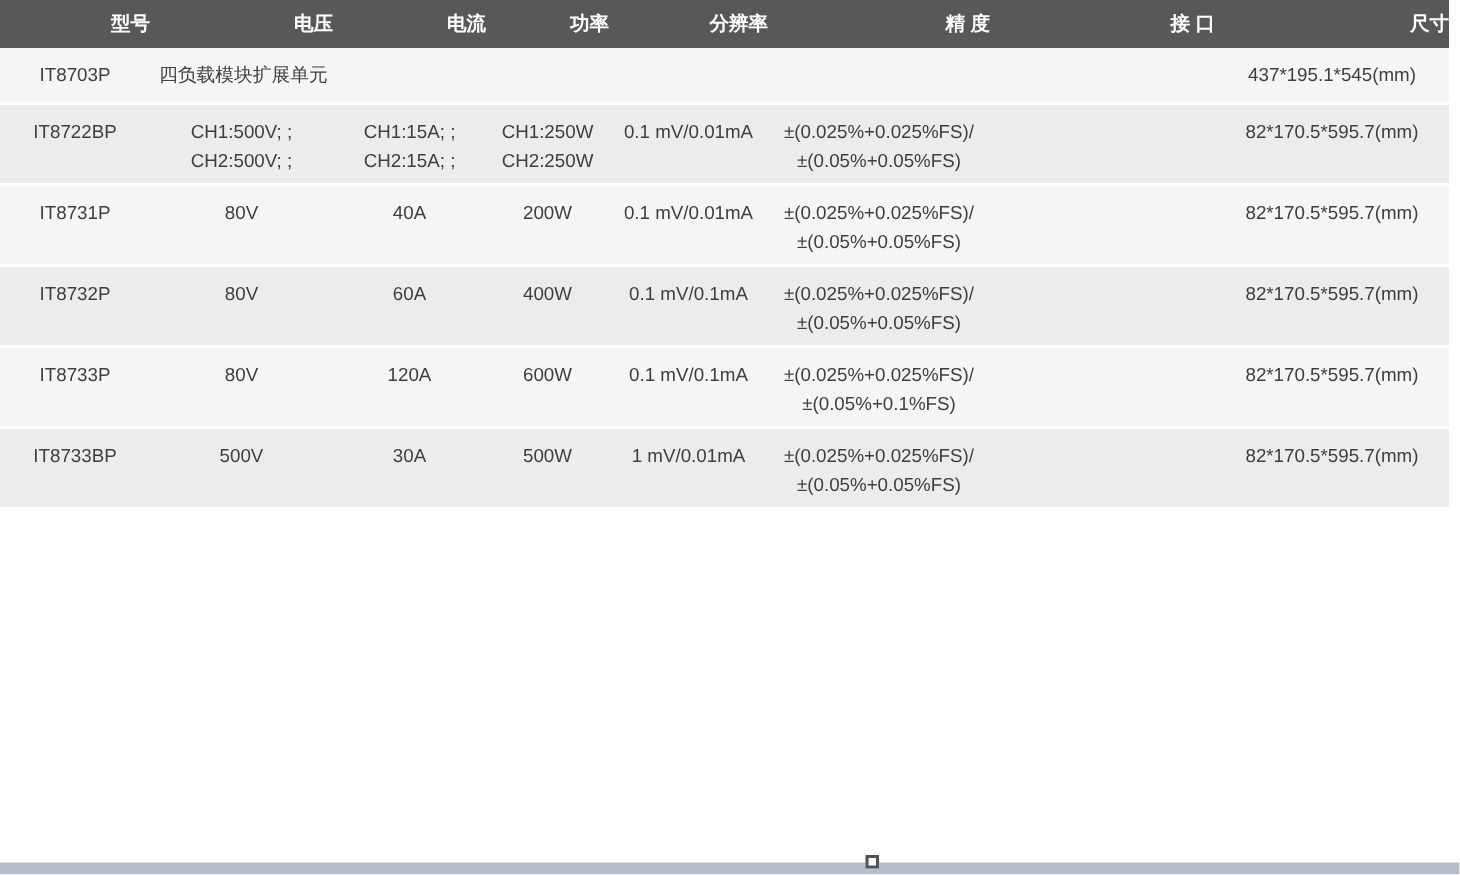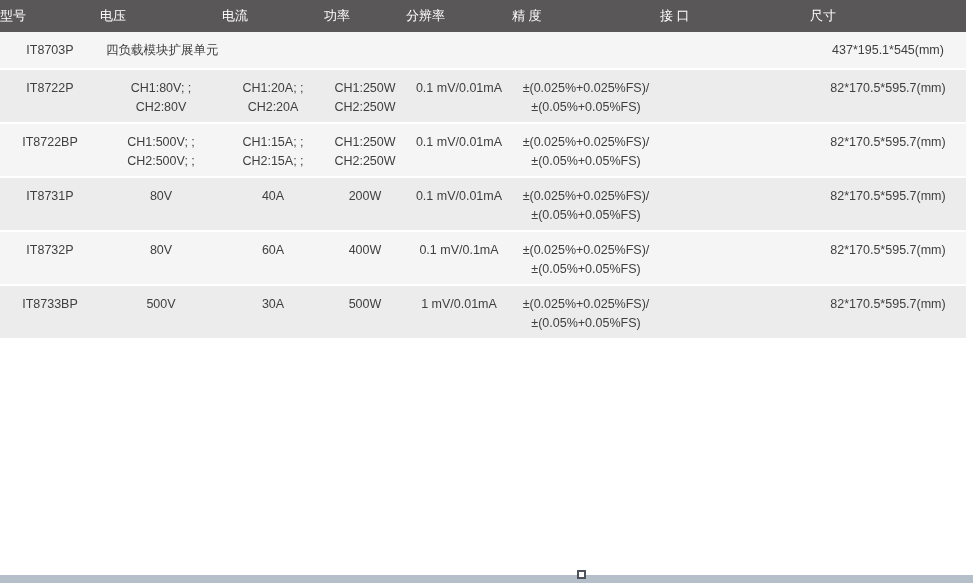--- a/index.html
+++ b/index.html
@@ -16,21 +16,21 @@
   body{
     width:973px;height:583px;position:relative;overflow:hidden;
     background:#ffffff;
     font-family:"Liberation Sans","DejaVu Sans",sans-serif;
   }
   table{
     border-collapse:collapse;table-layout:fixed;width:966px;
   }
   th{
     background:var(--header-bg);color:var(--header-fg);
-    font-size:13px;font-weight:400;height:32px;text-align:left;
+    font-size:13px;font-weight:700;height:32px;text-align:right;
     white-space:pre-line;padding:0;
   }
   td{
     font-size:12.5px;color:var(--text);text-align:center;
     vertical-align:top;padding:9px 2px 0 2px;line-height:1.5;
     white-space:pre-line;border-bottom:2px solid var(--sep);
   }
   td.desc{text-align:left;padding-left:6px;}
   tr.short{height:37px;}
   tr.tall{height:54px;}
@@ -73,34 +73,20 @@
   </thead>
   <tbody>
       <tr class="short">
         <td>IT8703P</td>
         <td class="desc" colspan="4">四负载模块扩展单元</td>
         <td></td>
         <td></td>
         <td>437*195.1*545(mm)</td>
       </tr>
       <tr class="tall">
-        <td>IT8722P</td>
-        <td>CH1:80V; ;
-CH2:80V</td>
-        <td>CH1:20A; ;
-CH2:20A</td>
-        <td>CH1:250W
-CH2:250W</td>
-        <td>0.1 mV/0.01mA</td>
-        <td>±(0.025%+0.025%FS)/
-±(0.05%+0.05%FS)</td>
-        <td></td>
-        <td>82*170.5*595.7(mm)</td>
-      </tr>
-      <tr class="tall">
         <td>IT8722BP</td>
         <td>CH1:500V; ;
 CH2:500V; ;</td>
         <td>CH1:15A; ;
 CH2:15A; ;</td>
         <td>CH1:250W
 CH2:250W</td>
         <td>0.1 mV/0.01mA</td>
         <td>±(0.025%+0.025%FS)/
 ±(0.05%+0.05%FS)</td>
@@ -123,20 +109,31 @@
         <td>80V</td>
         <td>60A</td>
         <td>400W</td>
         <td>0.1 mV/0.1mA</td>
         <td>±(0.025%+0.025%FS)/
 ±(0.05%+0.05%FS)</td>
         <td></td>
         <td>82*170.5*595.7(mm)</td>
       </tr>
       <tr class="tall">
+        <td>IT8733P</td>
+        <td>80V</td>
+        <td>120A</td>
+        <td>600W</td>
+        <td>0.1 mV/0.1mA</td>
+        <td>±(0.025%+0.025%FS)/
+±(0.05%+0.1%FS)</td>
+        <td></td>
+        <td>82*170.5*595.7(mm)</td>
+      </tr>
+      <tr class="tall">
         <td>IT8733BP</td>
         <td>500V</td>
         <td>30A</td>
         <td>500W</td>
         <td>1 mV/0.01mA</td>
         <td>±(0.025%+0.025%FS)/
 ±(0.05%+0.05%FS)</td>
         <td></td>
         <td>82*170.5*595.7(mm)</td>
       </tr>

